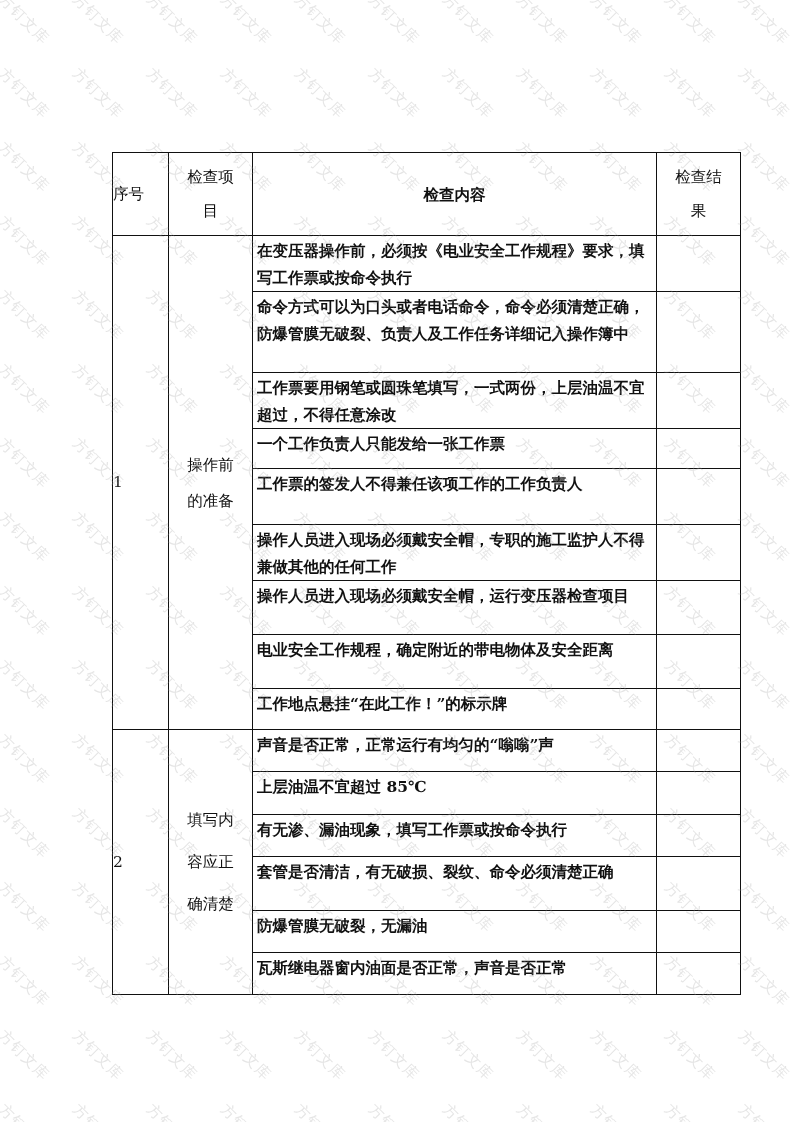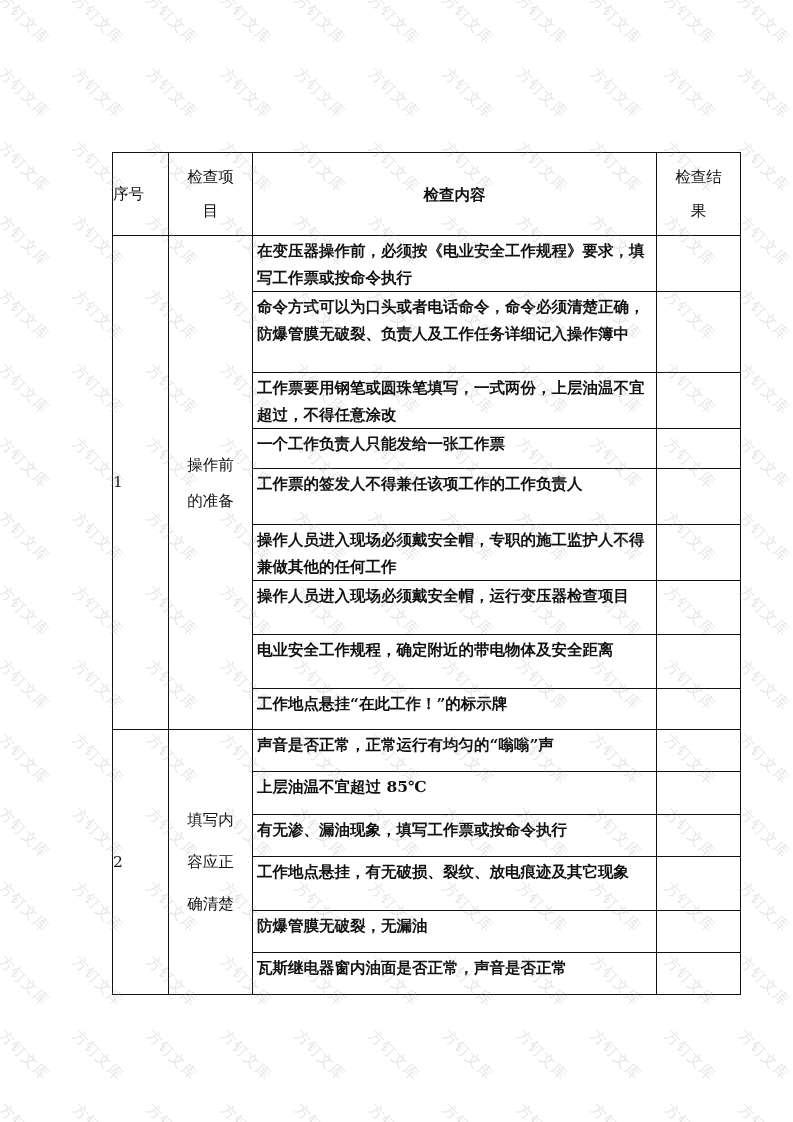--- a/index.html
+++ b/index.html
@@ -311,21 +311,21 @@
       <td class="c-result"></td>
     </tr>
     <tr style="height:42px">
       <td class="c-content">
             <span class="content-text">有无渗、漏油现象，填写工作票或按命令执行</span>
           </td>
       <td class="c-result"></td>
     </tr>
     <tr style="height:54px">
       <td class="c-content">
-            <span class="content-text">工作地点悬挂，有无破损、裂纹、放电痕迹及其它现象</span>
+            <span class="content-text">套管是否清洁，有无破损、裂纹、命令必须清楚正确</span>
           </td>
       <td class="c-result"></td>
     </tr>
     <tr style="height:42px">
       <td class="c-content">
             <span class="content-text">防爆管膜无破裂，无漏油</span>
           </td>
       <td class="c-result"></td>
     </tr>
     <tr style="height:42px">

